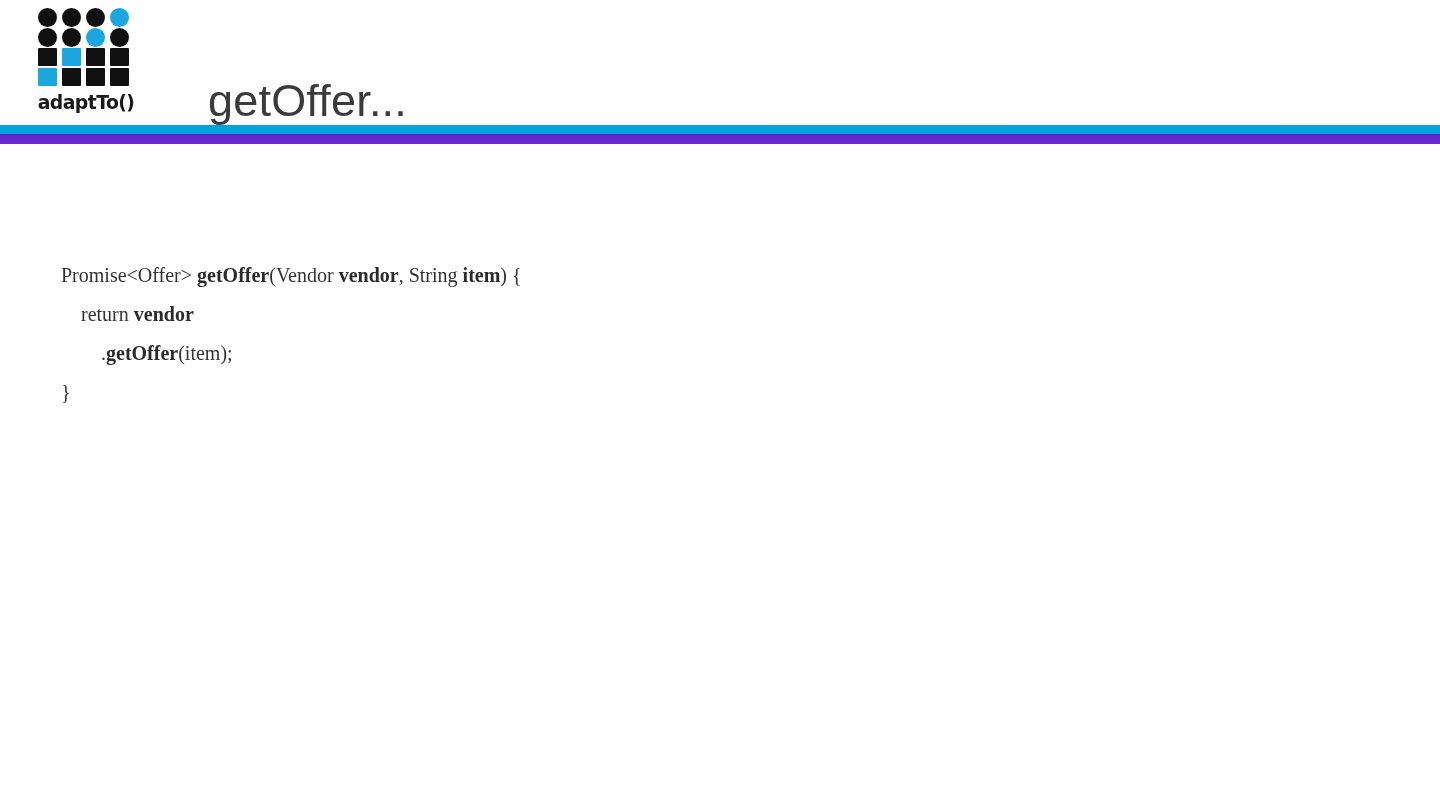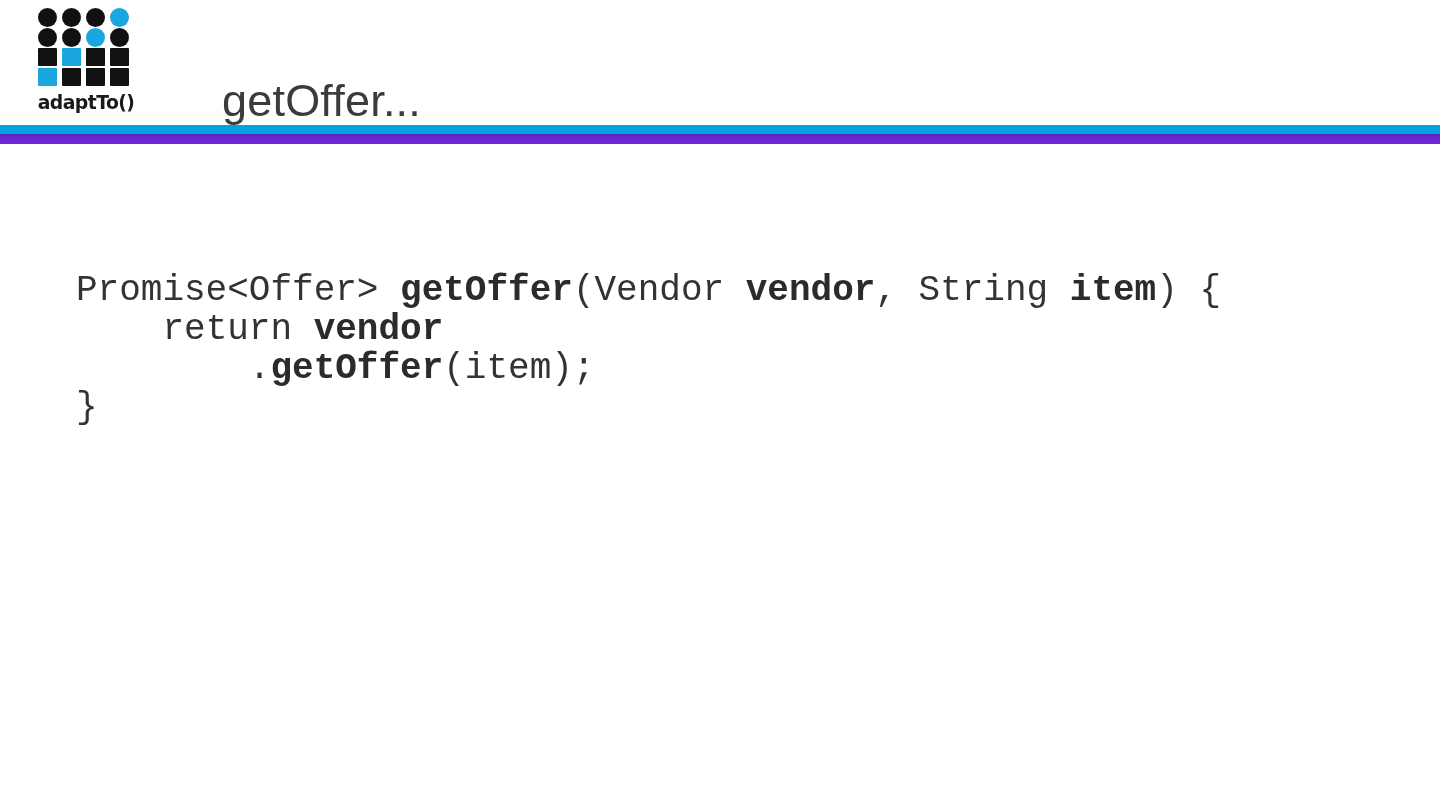--- a/index.html
+++ b/index.html
@@ -72,21 +72,21 @@
     color: #1a1a1a;
     line-height: 1;
     transform: scaleX(0.94);
     transform-origin: center;
     white-space: nowrap;
   }
 
   
   .slide-title {
     position: absolute;
-    left: 222px;
+    left: 208px;
     top: 46px;
     font-family: "Liberation Sans", sans-serif;
     font-weight: 300;
     font-size: 45px;
     line-height: 1.12;
     color: #3b3b3b;
     letter-spacing: 0.2px;
     white-space: nowrap;
   }
 
@@ -115,23 +115,23 @@
     left: 0;
     top: 144px;
     width: 1440px;
     height: 666px;
     background: #ffffff;
   }
   .code-block {
     position: absolute;
     left: 61px;
     top: 112px;
-    margin: 15px;
-    font-family: Liberation Mono, monospace;
-    font-size: 36px;
+    margin: 0;
+    font-family: Liberation Serif, serif;
+    font-size: 20px;
     line-height: 39px;
     color: #333333;
     white-space: pre;
     tab-size: 4;
   }
   .code-line { display: block; height: 39px; }
   .tok-bold { font-weight: 700; color: #2b2b2b; }
   .tok-plain { font-weight: 400; }
 </style>
 </head>

